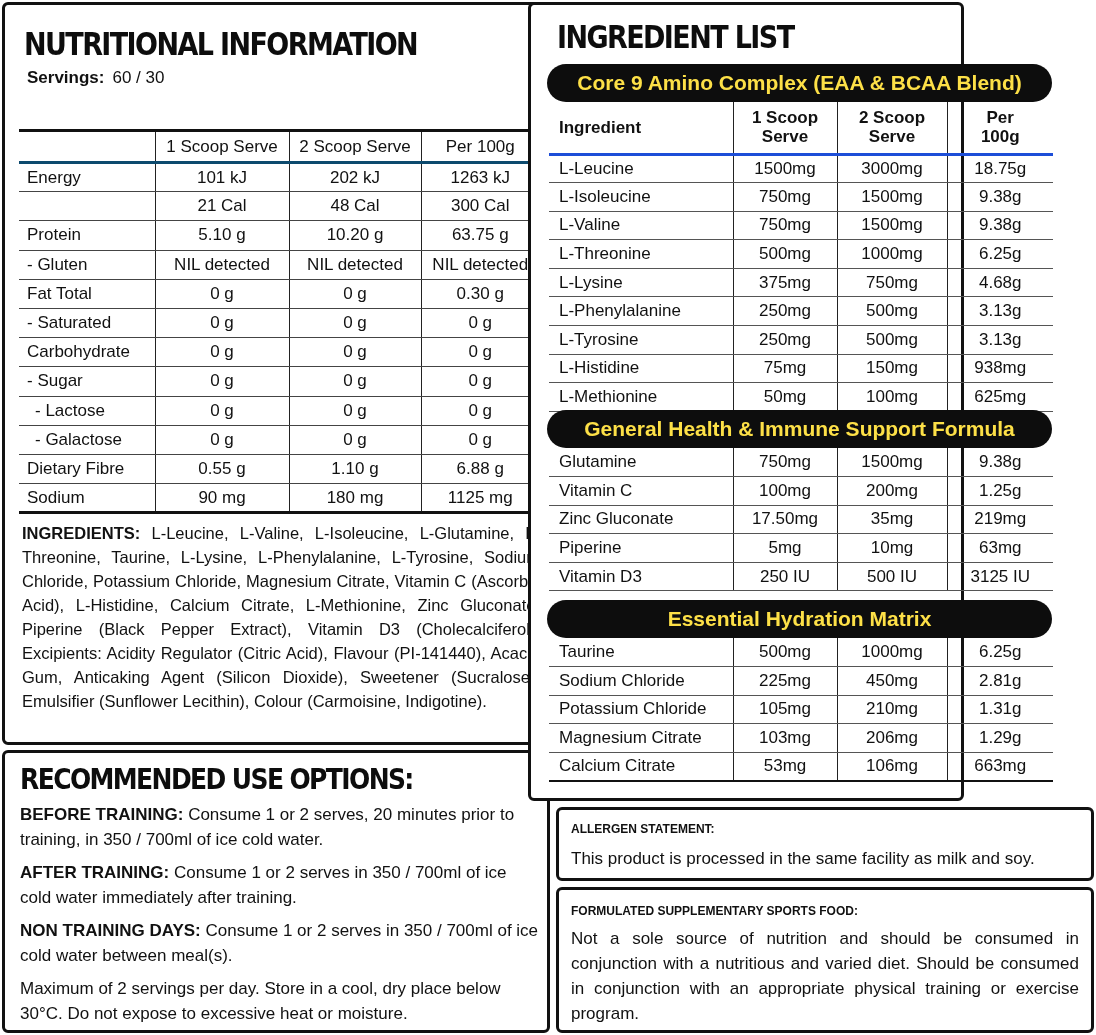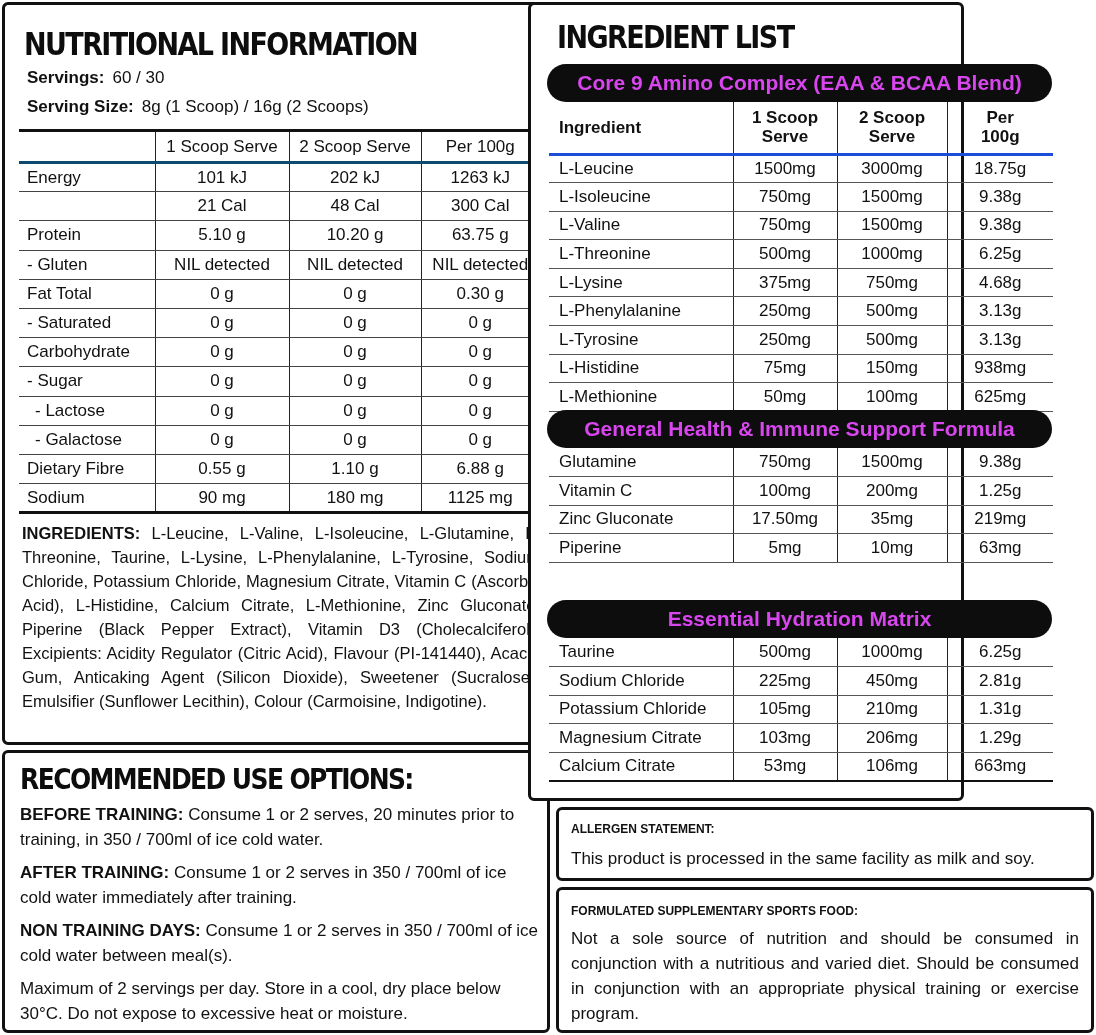--- a/index.html
+++ b/index.html
@@ -42,21 +42,21 @@
 
   
   .rec-title { position: absolute; left: 15px; top: 10px; font-size: 25px; }
   .rec-body { position: absolute; left: 15px; top: 49px; width: 520px; font-size: 17px; line-height: 25px; }
   .rec-body p { margin-bottom: 8px; }
   .rec-body b { font-weight: bold; }
 
   
   .ingr-title { position: absolute; left: 26px; top: 14px; }
   .pill {
-    position: absolute; left: 16px; width: 505px; height: 38px; background: #0d0d0d; color: #d946ef;
+    position: absolute; left: 16px; width: 505px; height: 38px; background: #0d0d0d; color: #fde047;
     border-radius: 19px; font-weight: bold; font-size: 21px; text-align: center; line-height: 38px; white-space: nowrap;
   }
   .pill1 { top: 59px; }
   .pill2 { top: 405px; }
   .pill3 { top: 595px; }
 
   .it { position: absolute; left: 18px; width: 504px; font-size: 17px; }
   .it td, .it th { text-align: center; border-left: 1.5px solid #222; border-bottom: 1.5px solid #555; padding: 0; white-space: nowrap; height: 28.6px; }
   .it td:first-child, .it th:first-child { border-left: none; text-align: left; padding-left: 10px; }
   .it th { font-weight: bold; border-bottom: 3px solid #1d4ed8; line-height: 19px; height: 52px; }
@@ -72,23 +72,20 @@
   .aller-t { top: 12px; } .aller-b { top: 36px; }
   .form-t { top: 14px; } .form-b { top: 36px; }
 </style>
 </head>
 <body>
 
 <section class="box box-nutri">
   <div class="big-title nutri-title">NUTRITIONAL INFORMATION</div>
   <div class="serv-line serv1">
     <b>Servings:</b><span>60 / 30</span>
-  </div>
-  <div class="serv-line serv2">
-    <b>Serving Size:</b><span>8g (1 Scoop) / 16g (2 Scoops)</span>
   </div>
 
   <table class="nt">
     <colgroup>
         <col style="width:136px">
         <col style="width:134px">
         <col style="width:132px">
         <col style="width:118px">
       </colgroup>
     <thead>
@@ -294,20 +291,26 @@
           <td>17.50mg</td>
           <td>35mg</td>
           <td>219mg</td>
         </tr>
         <tr>
           <td>Piperine</td>
           <td>5mg</td>
           <td>10mg</td>
           <td>63mg</td>
         </tr>
+        <tr>
+          <td>Vitamin D3</td>
+          <td>250 IU</td>
+          <td>500 IU</td>
+          <td>3125 IU</td>
+        </tr>
       </tbody>
   </table>
 
   <div class="pill pill3">Essential Hydration Matrix</div>
   <table class="it it3">
     <colgroup>
         <col class="col-name">
         <col class="col-a">
         <col class="col-b">
         <col class="col-c">

